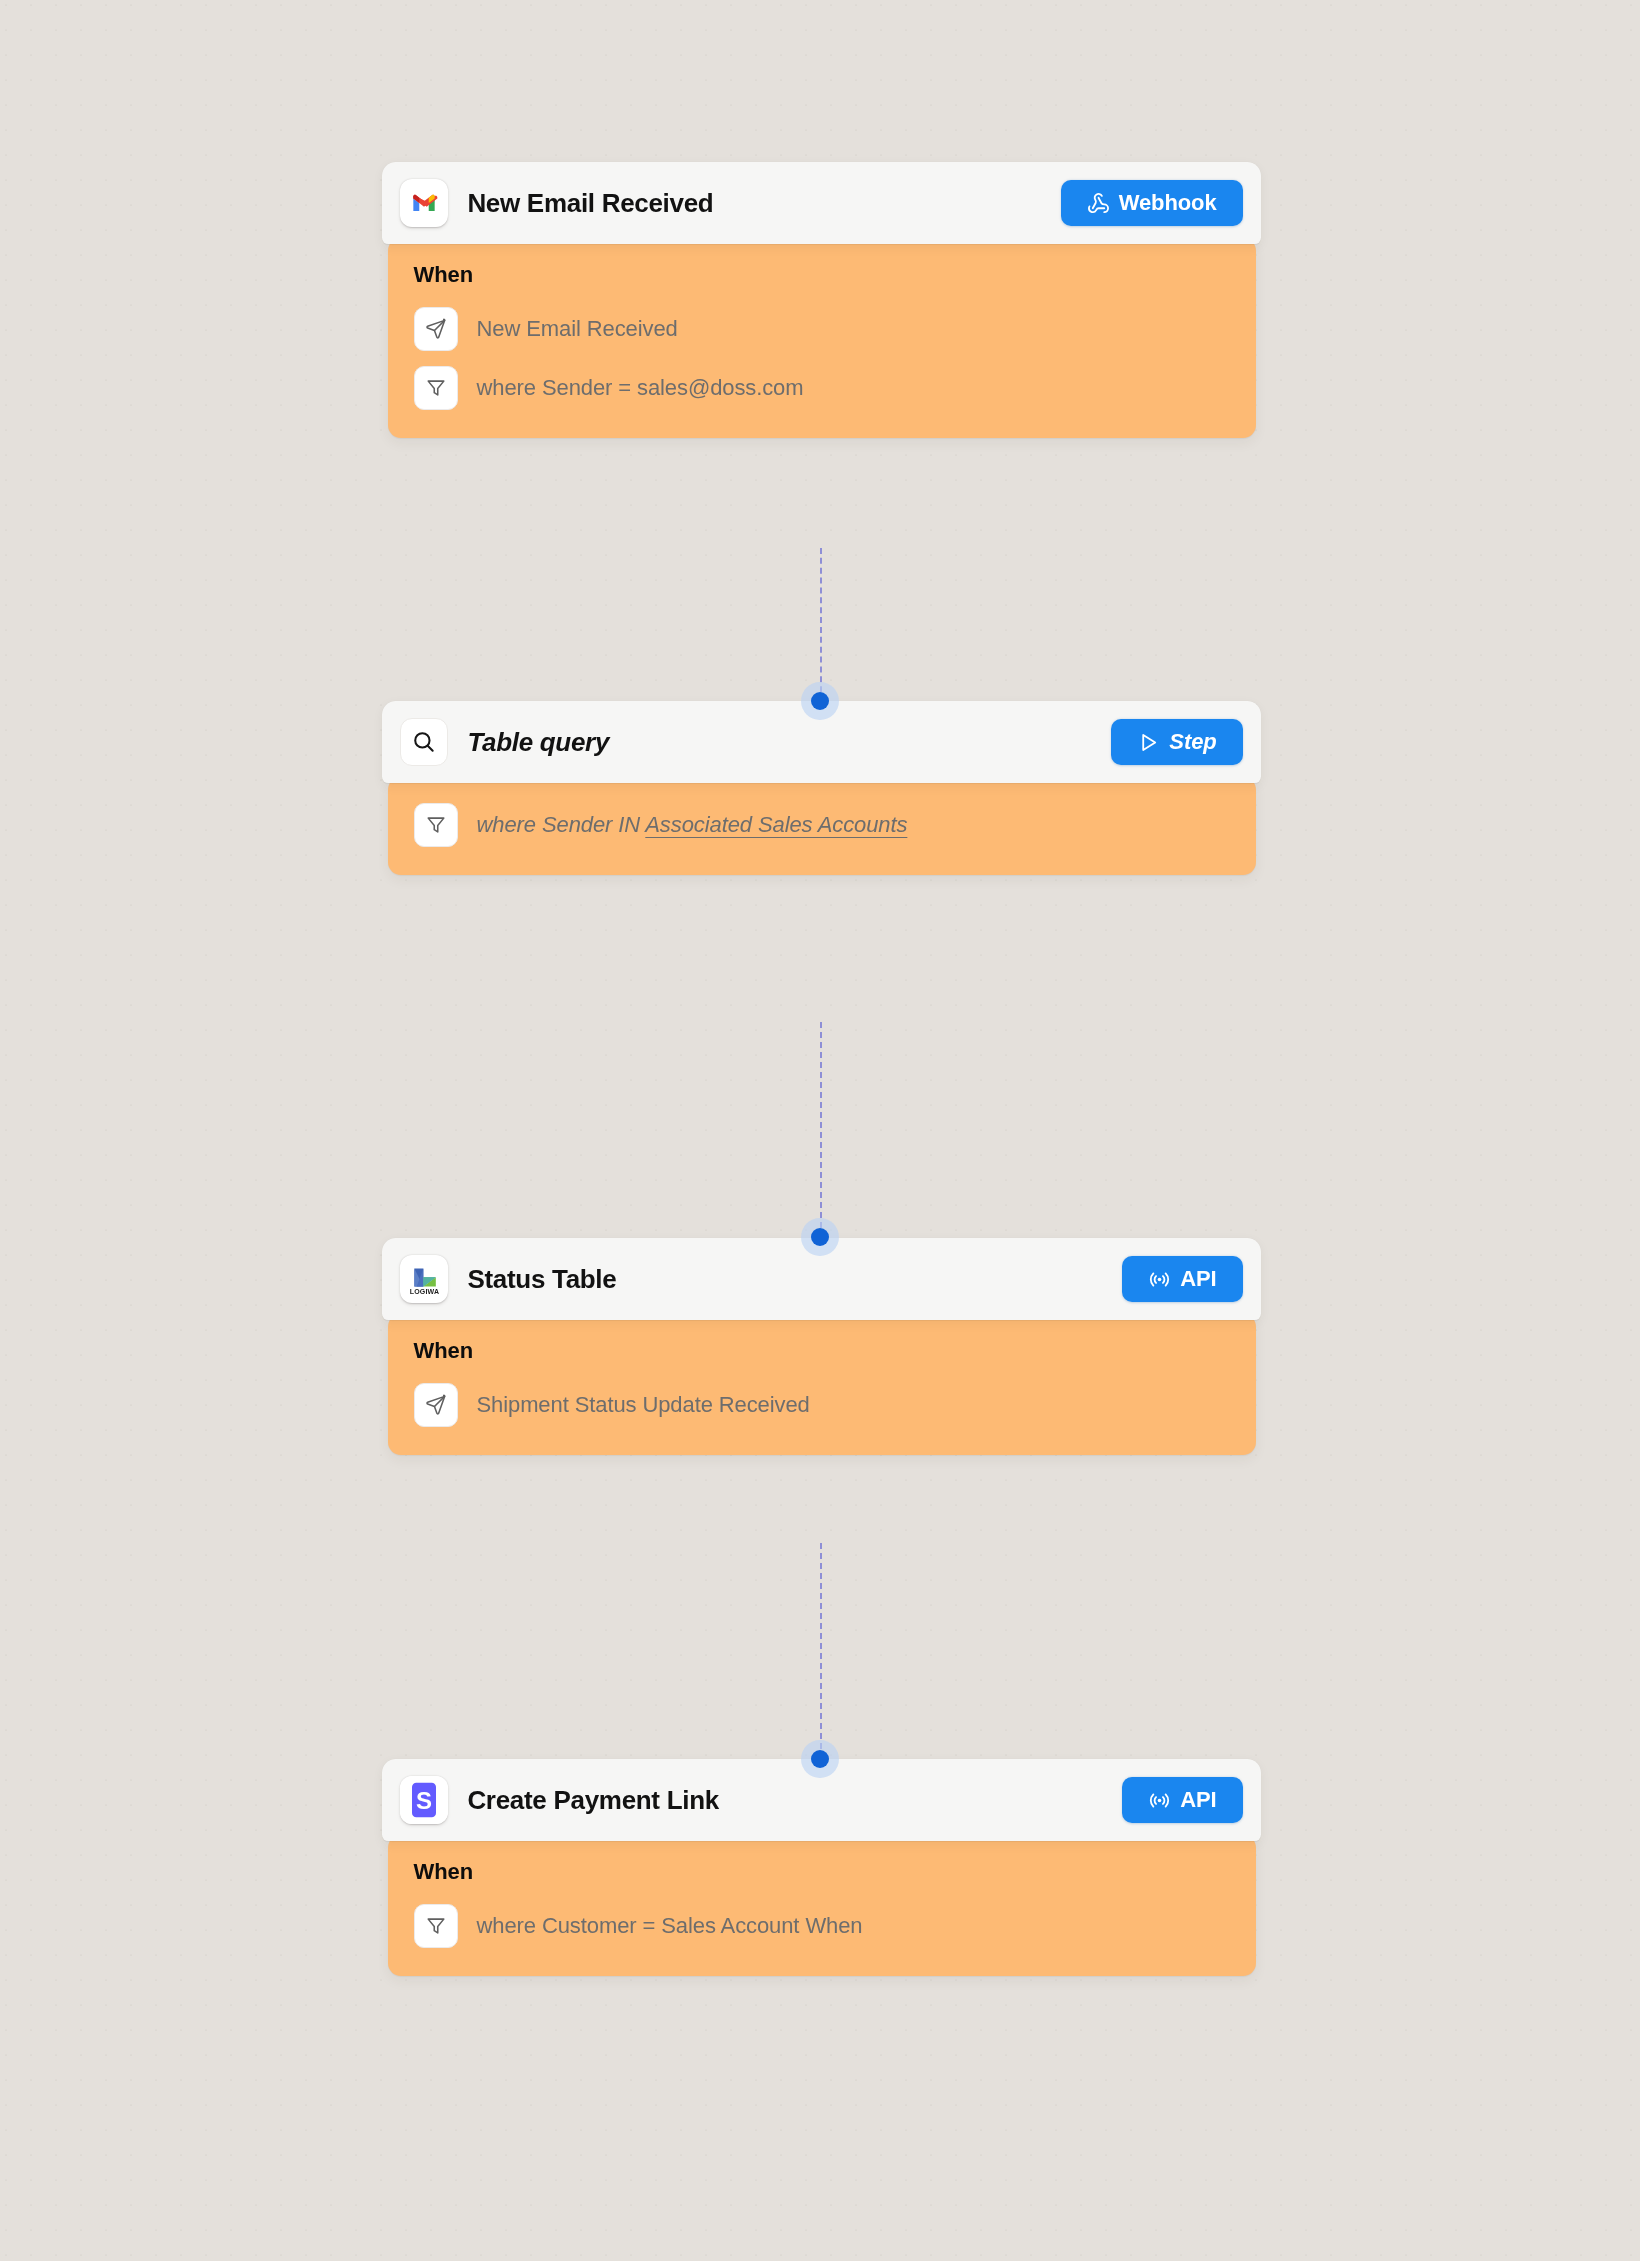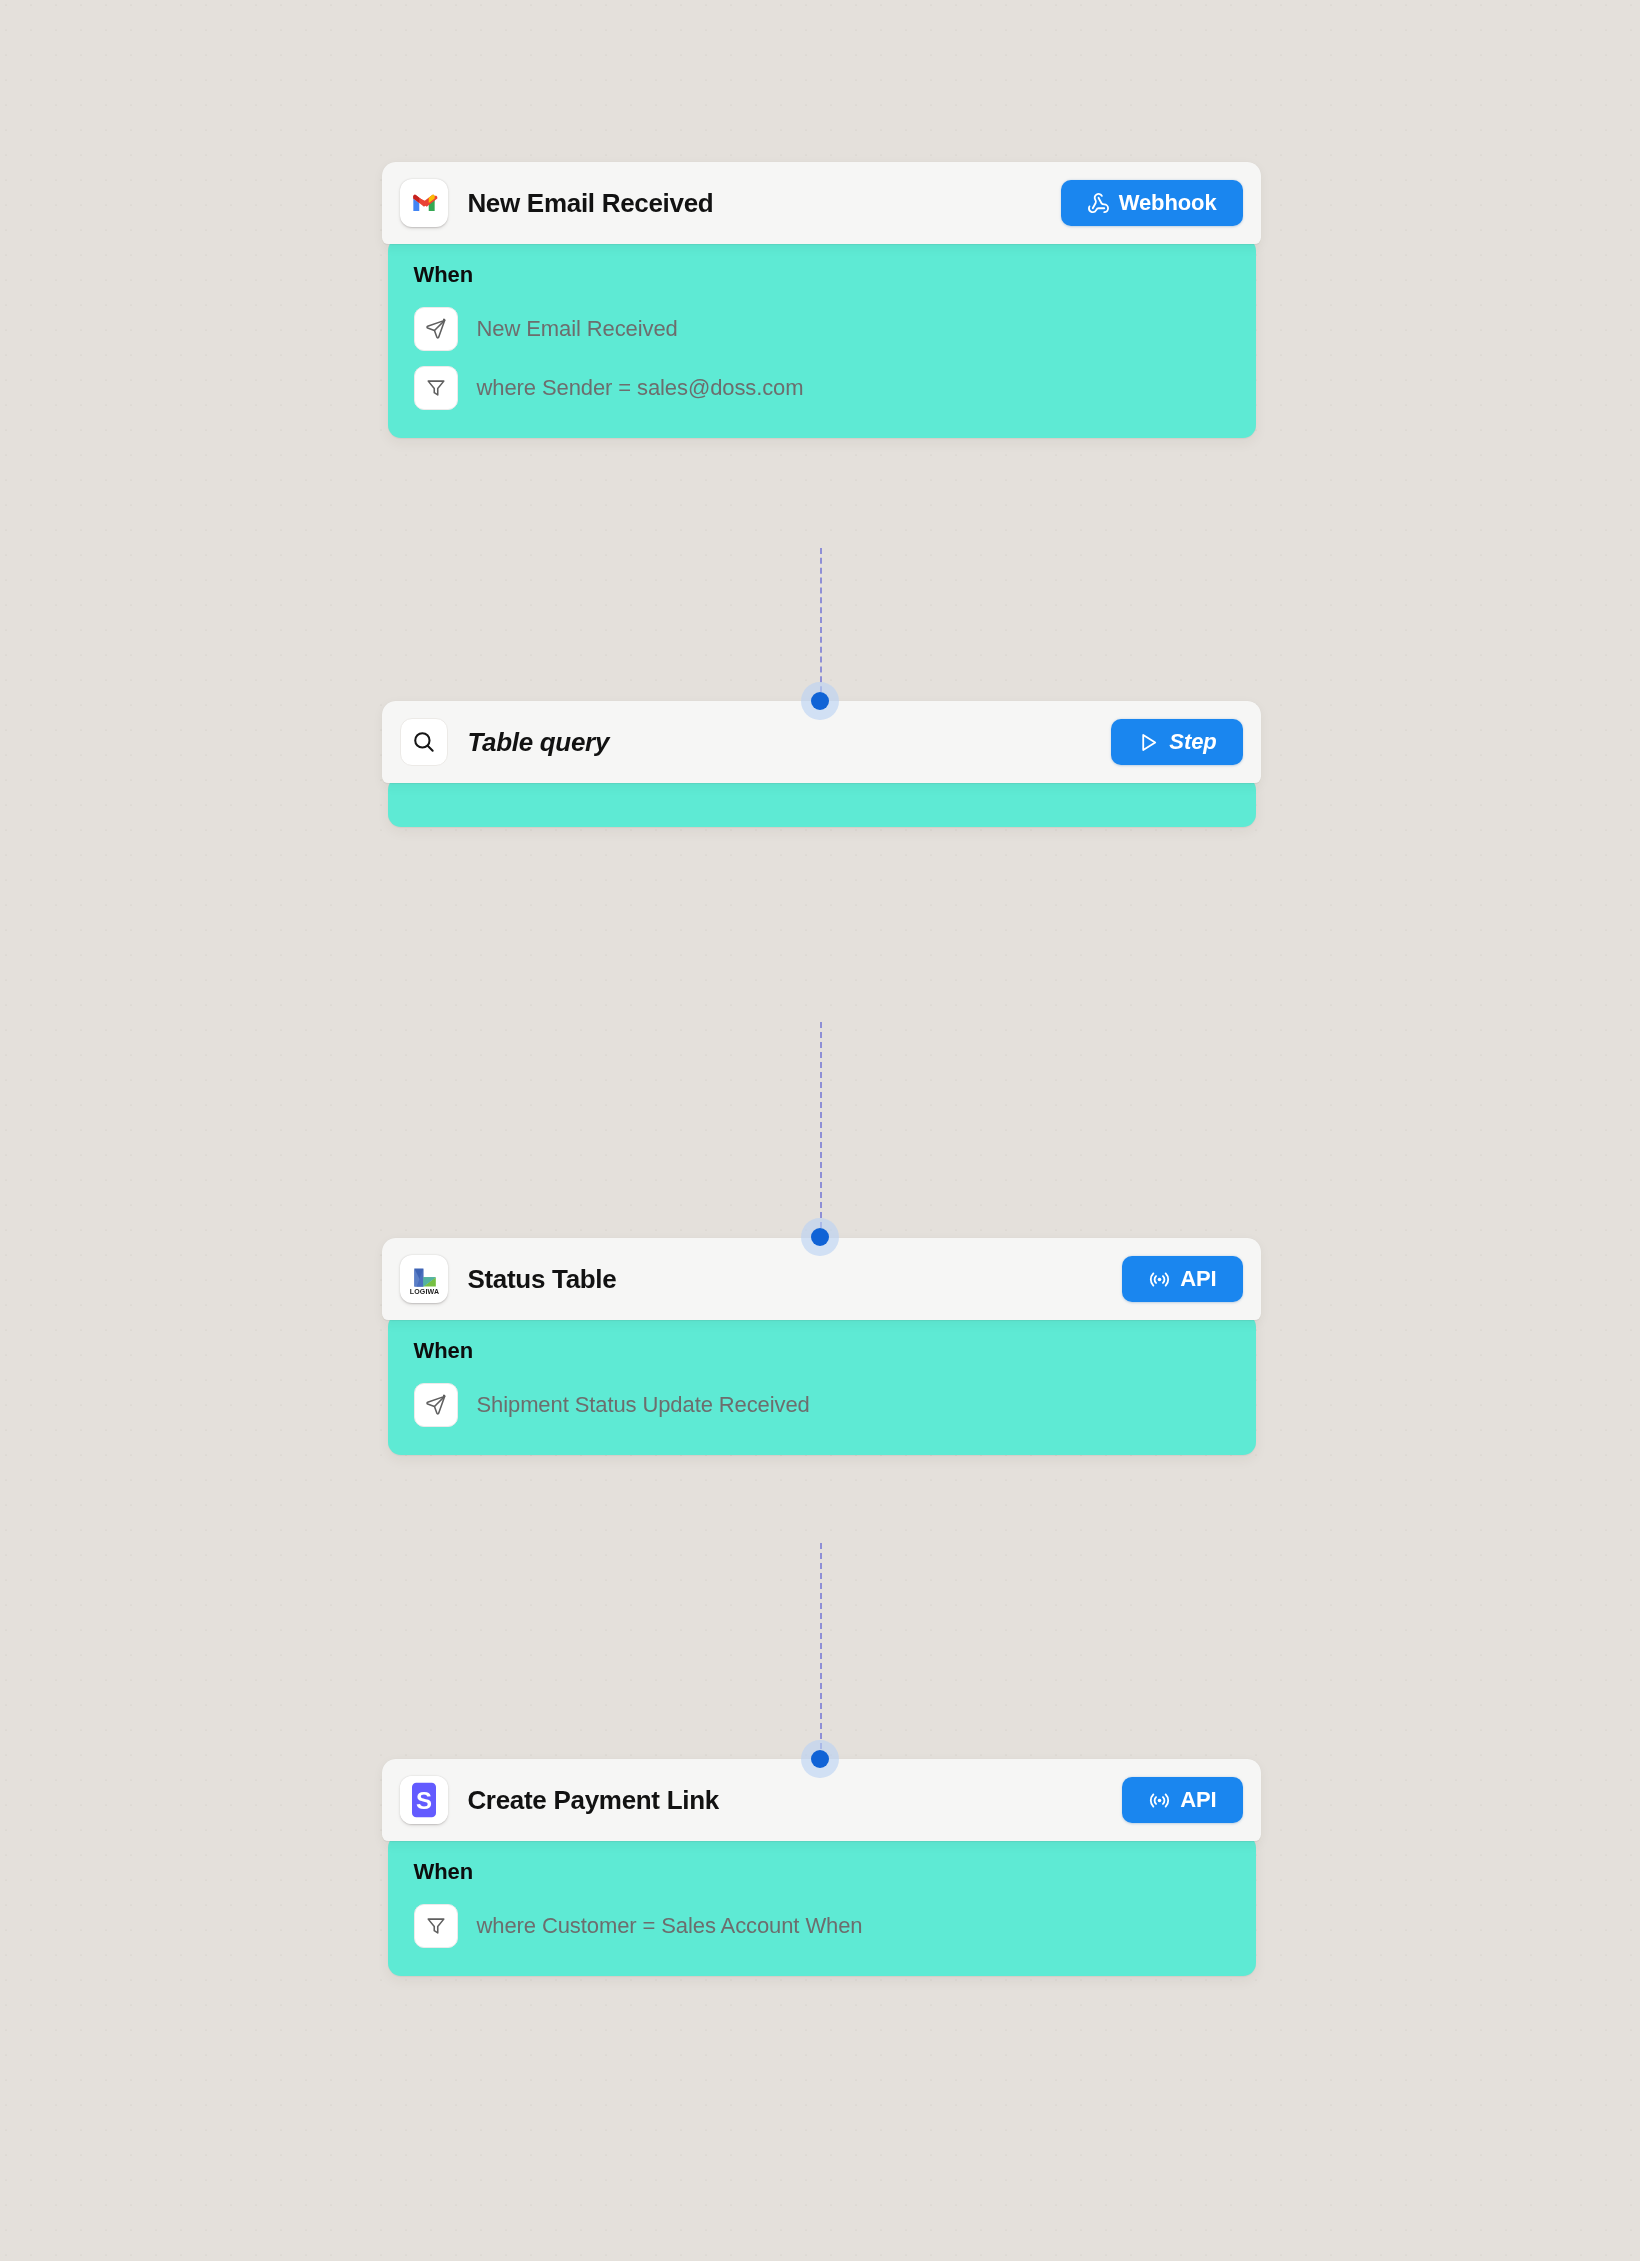--- a/index.html
+++ b/index.html
@@ -41,21 +41,21 @@
     height: 82px;
     display: flex;
     align-items: center;
     box-shadow: 0 0.5px 0.9px rgba(60,52,40,0.07), 0 3.7px 11px rgba(60,52,40,0.055);
     z-index: 2;
   }
 
   .node-body {
     position: relative;
     margin: -6.4px 5.5px 0 5.5px;
-    background: #5eead4;
+    background: #fdba74;
     border-radius: 13px;
     padding: 24px 26px 26px 26px;
     box-shadow: 0 0.5px 0.9px rgba(60,52,40,0.06), 0 4.6px 13px rgba(60,52,40,0.06);
     z-index: 1;
   }
 
   
   .app-tile {
     width: 48px;
     height: 48px;
@@ -244,20 +244,28 @@
       <div class="badge">
         <span>
           <svg width="23" height="23" viewBox="0 0 24 24" fill="none" stroke="#ffffff" stroke-width="1.9" stroke-linejoin="round">
             <path d="M6.5 4.2 19 12 6.5 19.8z"></path>
           </svg>
         </span>
         <span>Step</span>
       </div>
     </div>
     <div class="node-body">
+      <div class="row">
+        <div class="row-icon">
+          <svg width="22" height="22" viewBox="0 0 24 24" fill="none" stroke="#5f5f5f" stroke-width="1.7" stroke-linecap="round" stroke-linejoin="round">
+            <path d="M3.5 4.5h17l-6.6 8v7l-3.8-2.4v-4.6z"></path>
+          </svg>
+        </div>
+        <div class="row-text"><span>where Sender IN </span><span class="ref">Associated Sales Accounts</span></div>
+      </div>
     </div>
   </div>
 
   <div class="node" style="top:1238px;">
     <div class="node-header">
       <div class="app-tile">
         <svg width="39" height="39" viewBox="0 0 100 100">
           <rect width="100" height="100" fill="#ffffff"></rect>
           <polygon points="24,22 47,22 47,68 24,68" fill="#3f64b5"></polygon>
           <polygon points="24,22 47,68 24,68" fill="#5b7fc7"></polygon>

